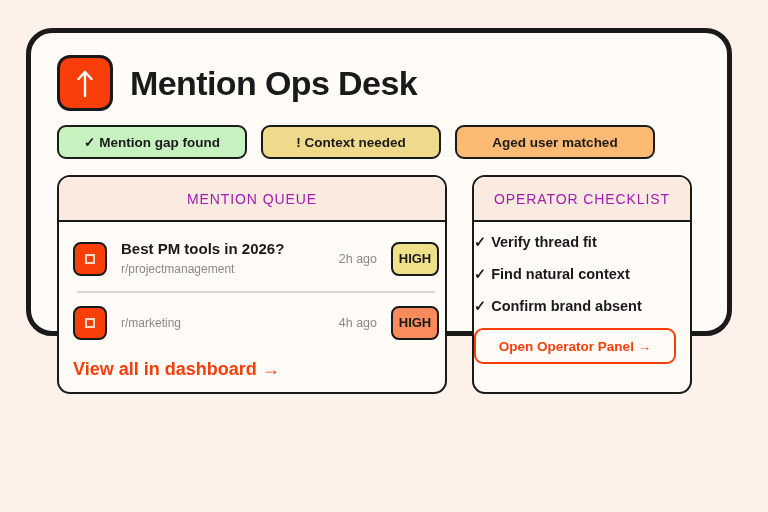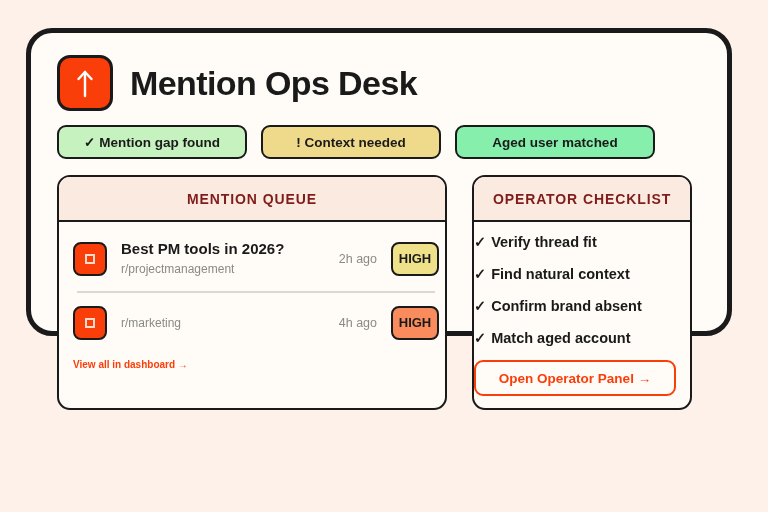--- a/index.html
+++ b/index.html
@@ -71,21 +71,21 @@
     display: flex;
     align-items: center;
     justify-content: center;
     font-size: 13.5px;
     font-weight: bold;
     color: #1A1A1A;
     white-space: nowrap;
   }
   .badge.b0 { background: #C6F2C0; width: 190px; }
   .badge.b1 { background: #EFD98A; width: 180px; }
-  .badge.b2 { background: #86efac; width: 200px; }
+  .badge.b2 { background: #fdba74; width: 200px; }
 
   
   .panels {
     display: flex;
     gap: 25px;
     margin-top: 16px;
   }
   .panel {
     border: 2.5px solid #1A1A1A;
     border-radius: 13px;
@@ -98,23 +98,23 @@
   .panel-queue { width: 390px; }
   .panel-check { width: 220px; }
   .panel-head {
     background: #FAEADF;
     border-bottom: 2.5px solid #1A1A1A;
     height: 43px;
     display: flex;
     align-items: center;
     justify-content: center;
     font-size: 14px;
-    font-weight: bold;
+    font-weight: normal;
     letter-spacing: 0.9px;
-    color: #7f1d1d;
+    color: #a21caf;
   }
   .panel-body { padding: 12px 6px 12px 14px; }
 
   
   .qrow {
     display: flex;
     align-items: center;
     gap: 14px;
     padding: 6px 0 6px 0;
   }
@@ -174,21 +174,21 @@
   }
   .pill.p0 { background: #EFE08A; }
   .pill.p1 { background: #FA8B5C; }
   .divider {
     height: 2px;
     background: #DCD7D1;
     margin: 7px 4px 7px 4px;
   }
   .qlink {
     margin-top: 13px;
-    font-size: 10px;
+    font-size: 18px;
     font-weight: bold;
     color: #FA3E0A;
     white-space: nowrap;
     cursor: pointer;
   }
 
   
   .check-body { padding: 12px 14px 12px 0; }
   .citem {
     font-size: 14.5px;
@@ -278,21 +278,18 @@
       <div class="check-body">
         <div class="citem">
           <span class="mark">✓</span><span>Verify thread fit</span>
         </div>
         <div class="citem">
           <span class="mark">✓</span><span>Find natural context</span>
         </div>
         <div class="citem">
           <span class="mark">✓</span><span>Confirm brand absent</span>
         </div>
-        <div class="citem">
-          <span class="mark">✓</span><span>Match aged account</span>
-        </div>
         <div class="cta">Open Operator Panel →</div>
       </div>
     </div>
 
   </div>
 </div>
 
 </body></html>

